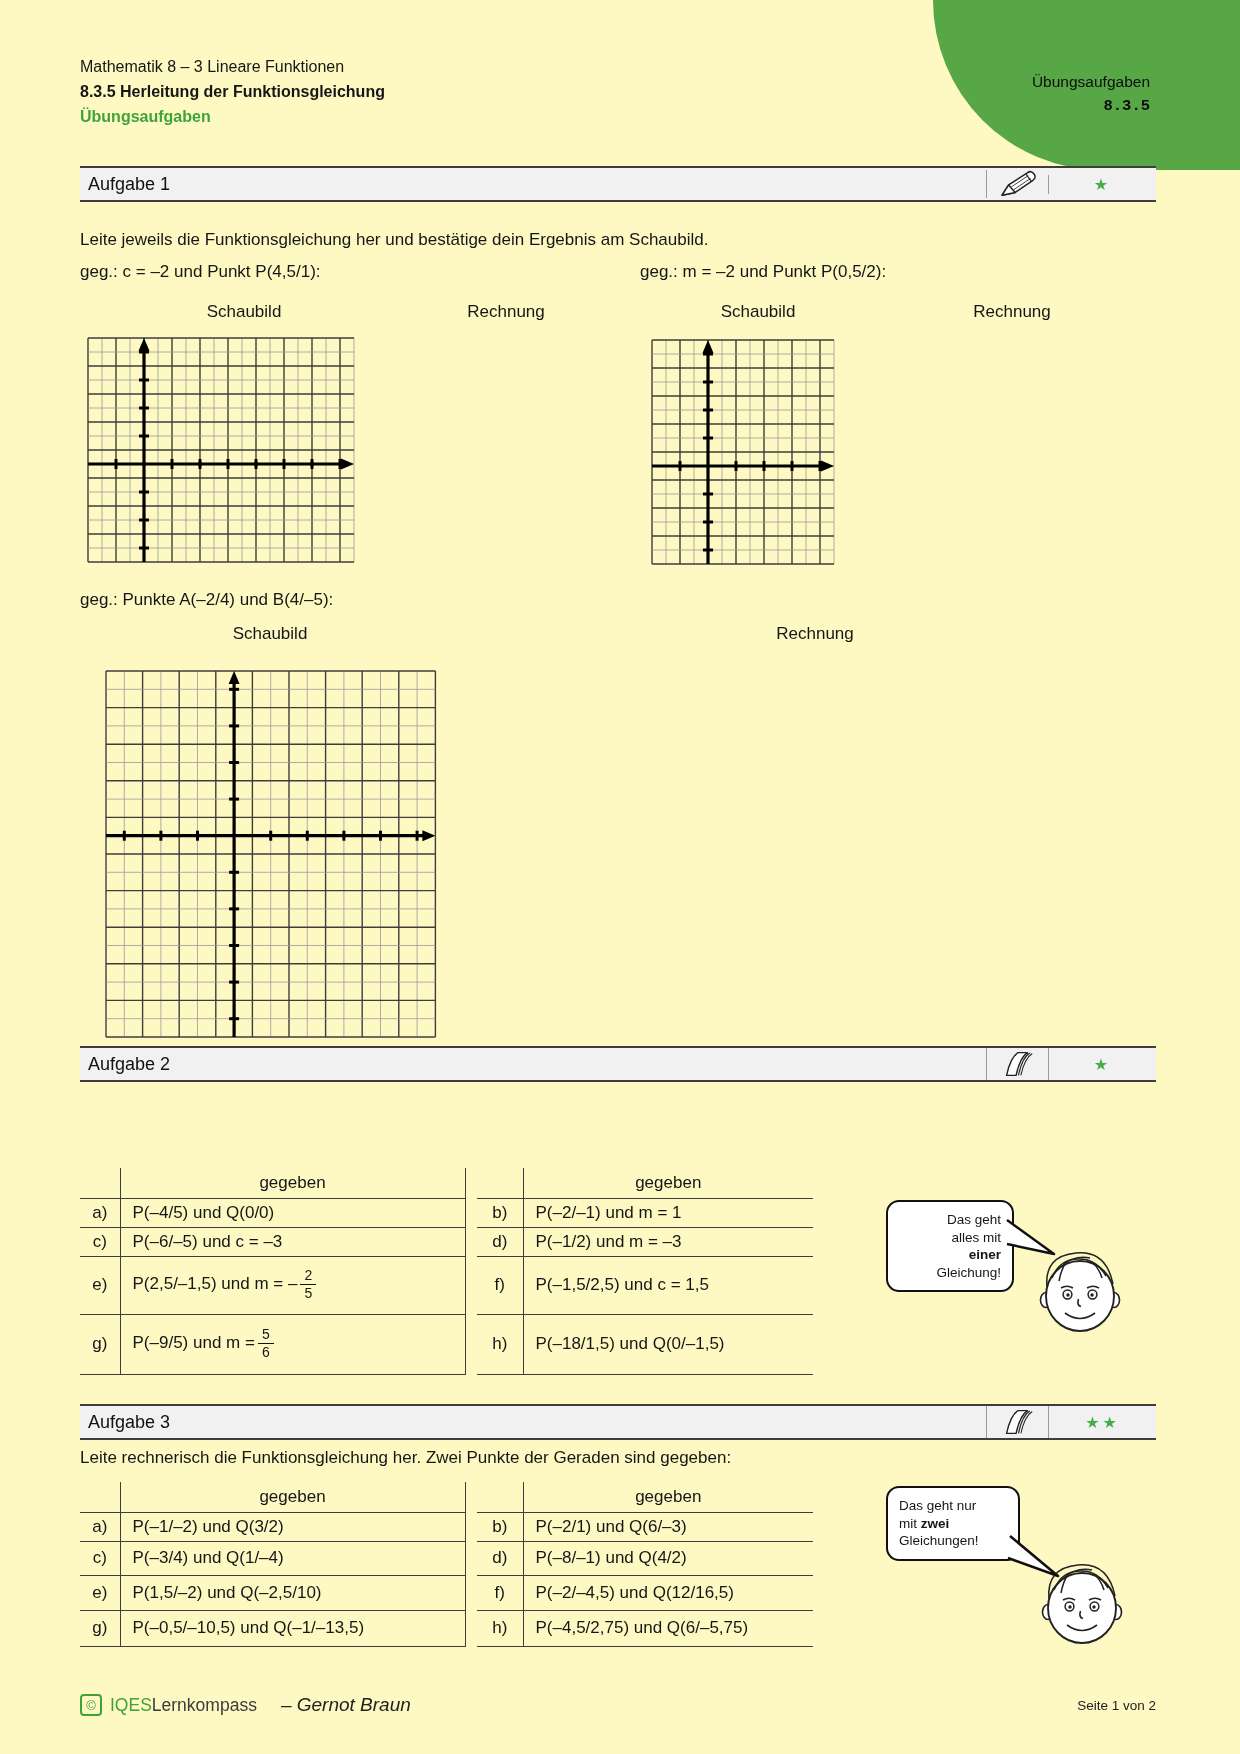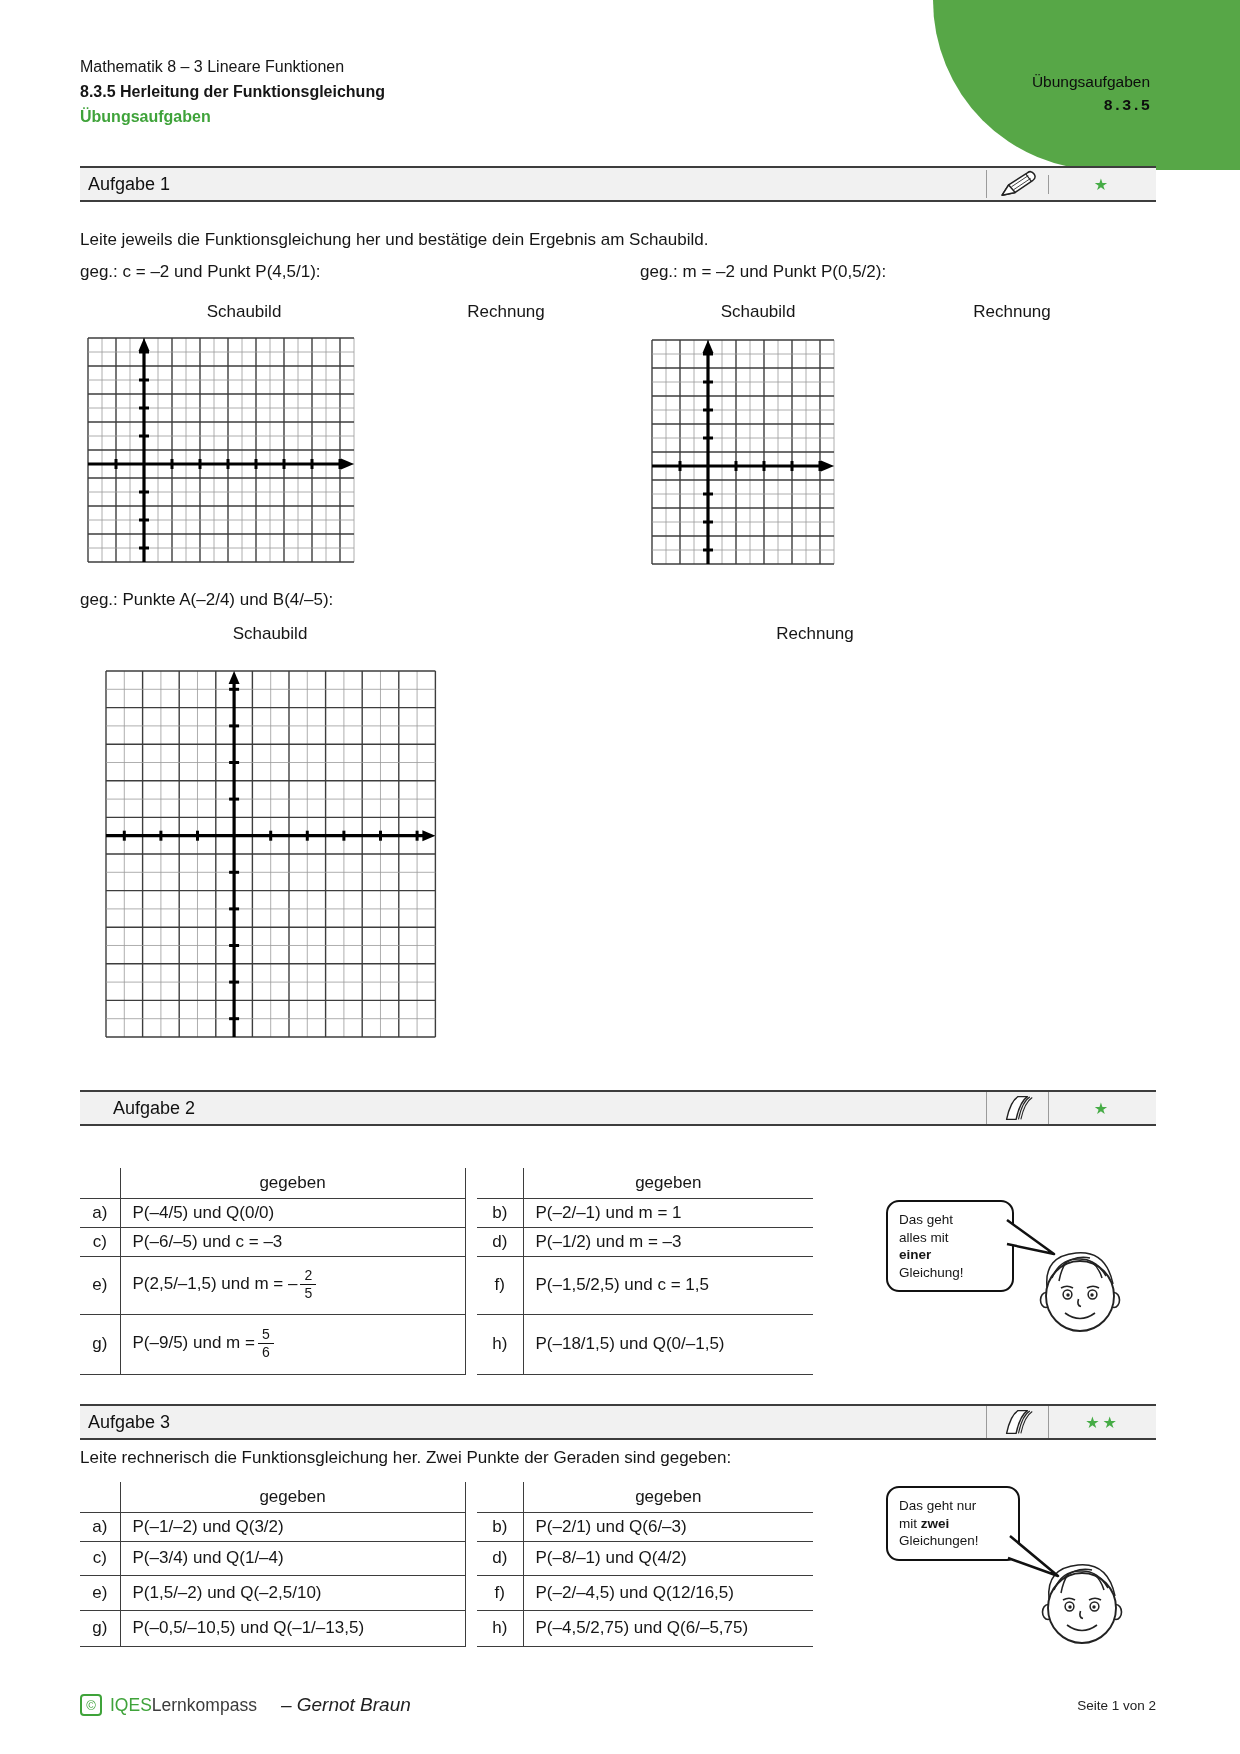--- a/index.html
+++ b/index.html
@@ -4,21 +4,21 @@
 <style>
   :root{
     --green-main:#57A747;
     --green-text:#3FA33A;
     --star-green:#46AC46;
     --bar-bg:#F1F1F1;
     --rule:#3d3d3d;
   }
   *{box-sizing:border-box;margin:0;padding:0;}
   body{background:#888;font-family:"Liberation Sans",sans-serif;}
-  .page{position:relative;width:1240px;height:1754px;background:#ffffff;margin:0 auto;overflow:hidden;color:#161616;}
+  .page{position:relative;width:1240px;height:1754px;background:#fef9c3;margin:0 auto;overflow:hidden;color:#161616;}
 
   
   .doc-header{position:absolute;left:80px;top:54px;font-size:16px;line-height:25px;}
   .doc-header .l2{font-weight:bold;}
   .doc-header .l3{font-weight:bold;color:var(--green-text);}
 
   
   .corner{position:absolute;top:0;right:0;width:307px;height:170px;background:var(--green-main);
           border-bottom-left-radius:169px 170px;}
   .corner-text{position:absolute;top:70px;right:90px;text-align:right;font-size:15.5px;line-height:24px;color:#0d0d0d;}
@@ -278,21 +278,21 @@
       <line x1="123.1" y1="54.900000000000006" x2="133.1" y2="54.900000000000006" stroke="#000" stroke-width="3"></line>
       <line x1="123.1" y1="91.5" x2="133.1" y2="91.5" stroke="#000" stroke-width="3"></line>
       <line x1="123.1" y1="128.1" x2="133.1" y2="128.1" stroke="#000" stroke-width="3"></line>
       <line x1="123.1" y1="201.3" x2="133.1" y2="201.3" stroke="#000" stroke-width="3"></line>
       <line x1="123.1" y1="237.9" x2="133.1" y2="237.9" stroke="#000" stroke-width="3"></line>
       <line x1="123.1" y1="274.5" x2="133.1" y2="274.5" stroke="#000" stroke-width="3"></line>
       <line x1="123.1" y1="311.1" x2="133.1" y2="311.1" stroke="#000" stroke-width="3"></line>
       <line x1="123.1" y1="347.7" x2="133.1" y2="347.7" stroke="#000" stroke-width="3"></line>
     </svg>
 
-  <div class="bar" style="top:1090px;padding-left:25px;">
+  <div class="bar" style="top:1046px;">
     <div class="bar-title">Aufgabe 2</div>
     <div class="bar-cell">
       <svg width="38" height="30" viewBox="0 0 40 30">
         <g fill="#fff" stroke="#222" stroke-width="1.5" stroke-linejoin="round">
           <path d="M8 27 Q12 8 20 3 L30 3 Q22 8 18 27 Z"></path>
         </g>
         <g fill="none" stroke="#222" stroke-width="1.1">
           <path d="M20.5 27 Q24.5 8 32.5 3.5"></path>
           <path d="M23 27 Q27 9 35 4"></path>
         </g>
@@ -357,21 +357,21 @@
       <td class="letter">f)</td>
       <td class="content">P(–1,5/2,5) und c = 1,5</td>
     </tr>
     <tr style="height:60px;">
       <td class="letter">h)</td>
       <td class="content">P(–18/1,5) und Q(0/–1,5)</td>
     </tr>
   </tbody>
     </table>
 
-  <div class="bubble" style="left:886px;top:1200px;width:128px;">
+  <div class="bubble" style="left:886px;top:1200px;width:128px;text-align:right;">
     <div>Das geht</div>
     <div>alles mit</div>
     <div class="b">einer</div>
     <div>Gleichung!</div>
   </div>
   <svg class="tail" style="left:1004px;top:1212px;" width="58" height="54" viewBox="0 0 58 54">
     <path d="M3 8 L50 42 L3 32" fill="#fff" stroke="#111" stroke-width="2.5" stroke-linejoin="round"></path>
   </svg>
   <svg class="face" style="left:1032px;top:1240px;" width="95" height="95" viewBox="0 0 95 95">
     <ellipse cx="14" cy="60" rx="5.5" ry="7.5" fill="#fff" stroke="#222" stroke-width="1.6"></ellipse>

